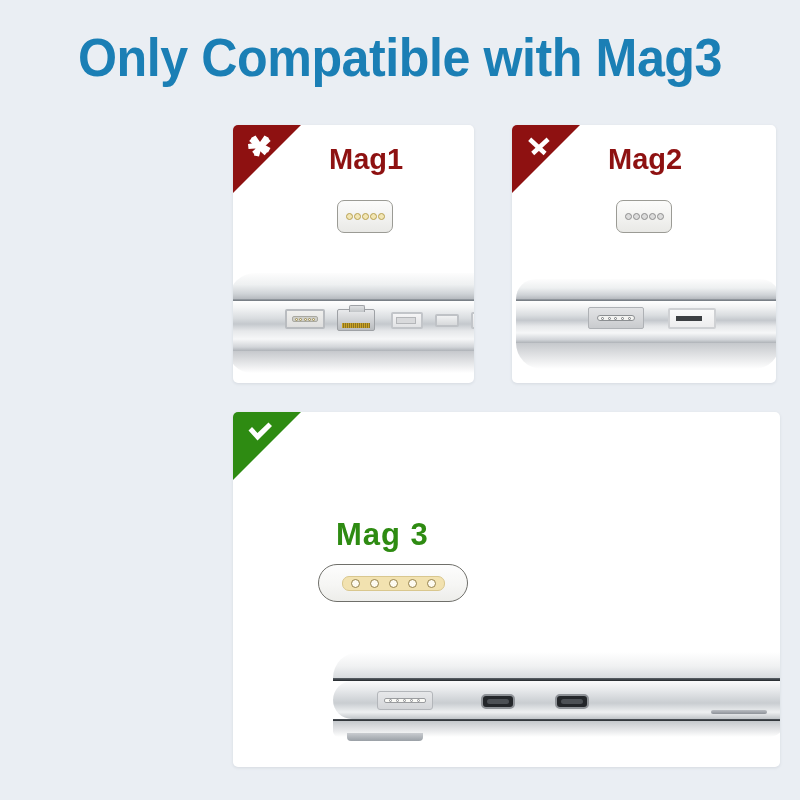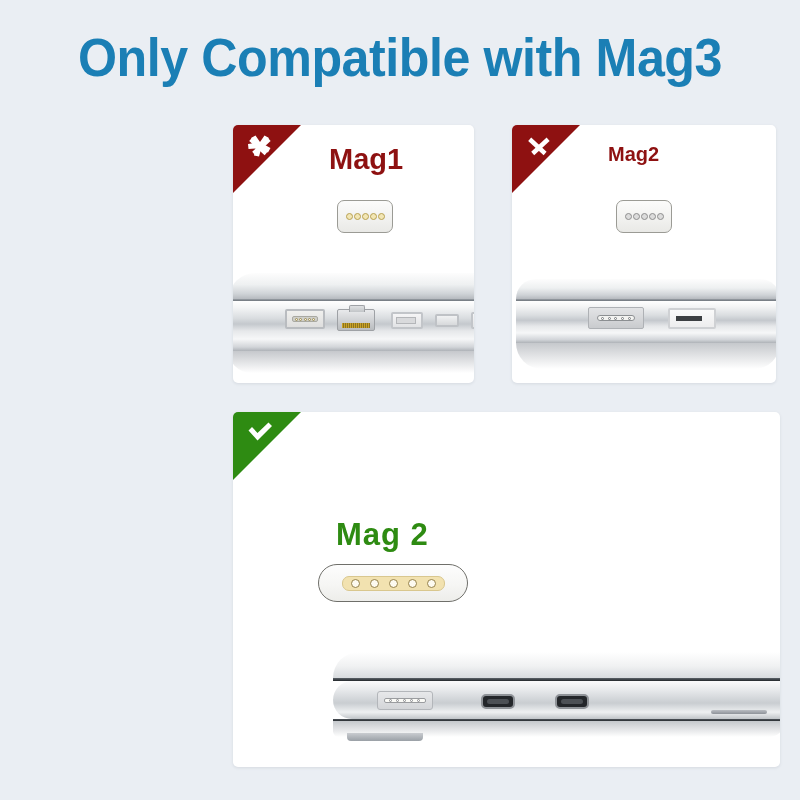--- a/index.html
+++ b/index.html
@@ -79,21 +79,21 @@
   
   .card-title {
     position: absolute;
     font-family: "Liberation Sans", sans-serif;
     font-weight: bold;
     white-space: nowrap;
   }
   .card-title.bad { color: #8e1111; }
   .card-title.good { color: #2e8b12; }
   #title-mag1 { left: 96px; top: 18px; font-size: 29px; }
-  #title-mag2 { left: 96px; top: 18px; font-size: 20px; }
+  #title-mag2 { left: 96px; top: 18px; font-size: 29px; }
   #title-mag3 { left: 103px; top: 105px; font-size: 31px; letter-spacing: 1px; }
 
   
   .conn-small {
     position: absolute;
     width: 56px;
     height: 33px;
     border-radius: 7px;
     background: linear-gradient(180deg,#fbfbfb 0%, #f2f2f0 55%, #e9e9e6 100%);
     border: 1px solid #9b9b95;
@@ -427,21 +427,21 @@
 
   <div class="card" id="card-mag3">
 
     <div class="corner good"></div>
     <div class="corner-glyph">
       <svg width="34" height="34" viewBox="0 0 34 34" aria-hidden="true">
         <path d="M5.5 12.5 L9 9 L14.5 15 L25.5 4.5 L29 8 L14.5 22.5 Z" fill="#ffffff"></path>
       </svg>
     </div>
 
-    <div class="card-title good" id="title-mag3">Mag 2</div>
+    <div class="card-title good" id="title-mag3">Mag 3</div>
 
     <div id="conn-mag3">
       <div class="goldbar">
         <span class="hole"></span>
         <span class="hole"></span>
         <span class="hole"></span>
         <span class="hole"></span>
         <span class="hole"></span>
       </div>
     </div>

